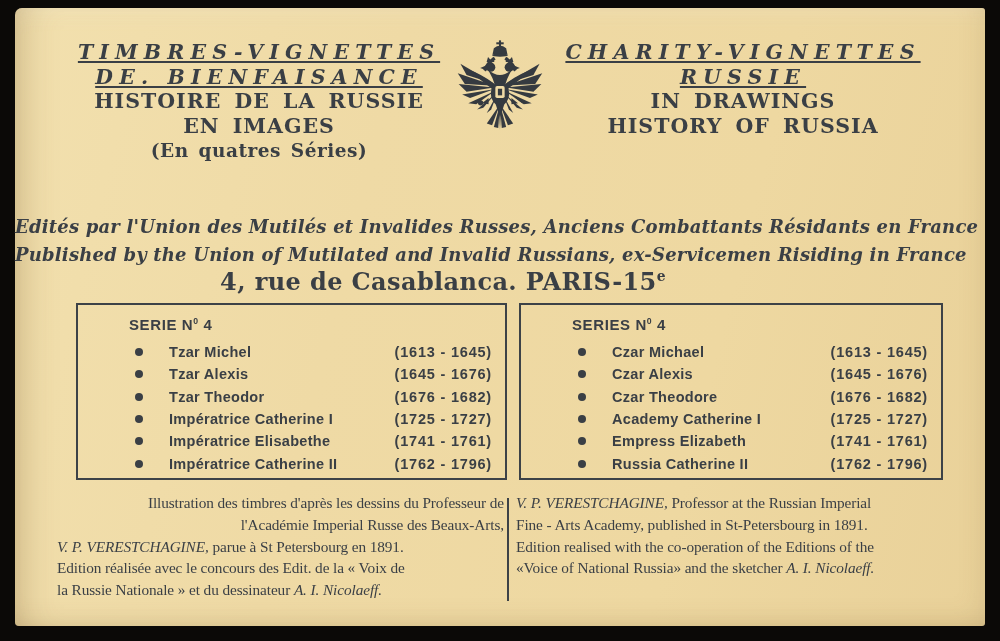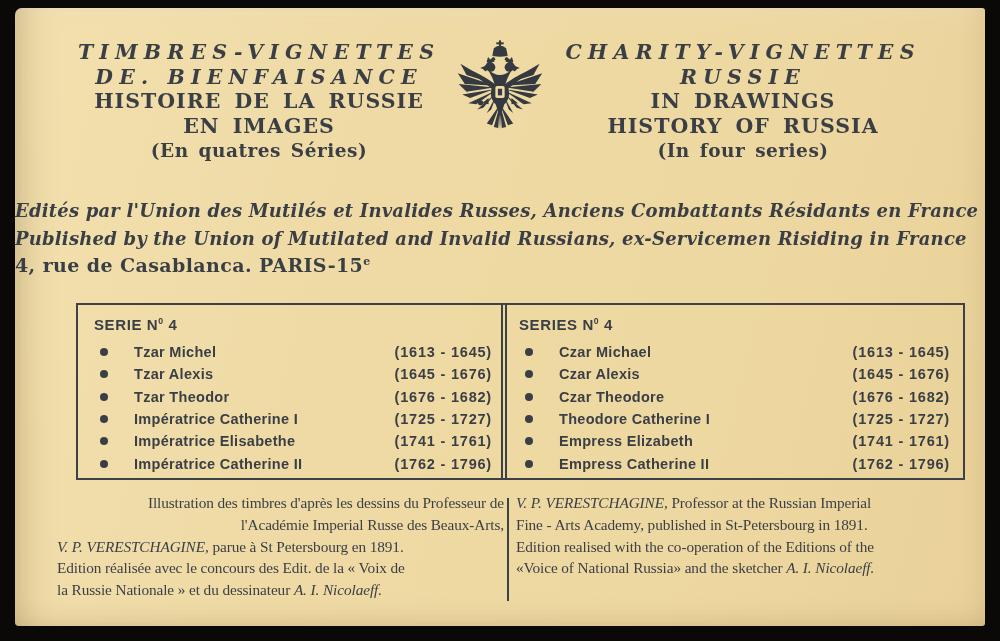--- a/index.html
+++ b/index.html
@@ -16,52 +16,52 @@
                inset -10px -12px 34px -20px rgba(110,80,35,.30),
                inset 0 14px 30px -22px rgba(255,248,225,.8);
     color:#3d4247;
   }
   
   .title-block{position:absolute;top:32px;width:412px;text-align:center;line-height:24.6px;}
   .title-block.left{left:38px;}
   .title-block.right{left:522px;}
   .t-it{
     font-family:"DejaVu Serif", serif;font-style:italic;font-weight:700;
-    font-size:20.5px;letter-spacing:.30em;white-space:nowrap;color:#3a3f45;
+    font-size:20.5px;letter-spacing:.30em;white-space:nowrap;color:#3a3f45;text-decoration:underline;
   }
   .t-b{
     font-family:"DejaVu Serif", serif;font-weight:700;
     font-size:20.5px;letter-spacing:1px;word-spacing:5px;white-space:nowrap;color:#3a3f45;
   }
   .t-note{
     font-family:"DejaVu Serif", serif;font-weight:700;
     font-size:18.5px;letter-spacing:.5px;word-spacing:3px;margin-top:1px;color:#3a3f45;
   }
   
   .emblem{position:absolute;left:441px;top:24px;width:88px;height:132px;}
   .emblem svg{width:100%;height:100%;}
   
-  .publisher{position:absolute;left:0;top:189px;width:856px;line-height:27.6px;}
+  .publisher{position:absolute;left:0;top:205px;width:856px;text-align:center;line-height:27.6px;}
   .pub-line{
     font-family:"DejaVu Serif", serif;font-style:italic;font-weight:700;
     font-size:18px;letter-spacing:.2px;white-space:nowrap;color:#3a3f45;
   }
   .pub-addr{
     font-family:"DejaVu Serif", serif;font-weight:700;font-style:normal;
-    font-size:19px;letter-spacing:.4px;color:#3a3f45;
+    font-size:24px;letter-spacing:.4px;color:#3a3f45;
   }
   sup{font-size:58%;vertical-align:super;line-height:0;}
   
   .stable{
     position:absolute;top:295px;height:177px;box-sizing:border-box;
     border:2px solid #3d4247;
-    font-family:"Liberation Sans", sans-serif;font-weight:700;color:#3a3f45;
+    font-family:"Liberation Sans", sans-serif;font-weight:700;color:#3a3f45;padding-left:35px;
   }
   .stable.fr{left:61px;width:431px;}
-  .stable.en{left:486px;width:464px;}
+  .stable.en{left:504px;width:424px;}
   .s-hdr{margin:11px 0 8px 16px;font-size:15px;letter-spacing:.6px;}
   .s-row{display:flex;align-items:center;height:22.3px;padding:0 13px 0 22px;font-size:14.5px;letter-spacing:.3px;}
   .s-bullet{width:8px;height:8px;border-radius:50%;background:#3a3f45;flex:none;margin-right:26px;}
   .s-name{flex:1;white-space:nowrap;}
   .s-years{white-space:nowrap;letter-spacing:.8px;}
   
   .footer-block{
     position:absolute;top:484px;line-height:21.8px;
     font-family:"Liberation Serif", serif;font-size:15.3px;letter-spacing:-.1px;
     color:#3a3f45;
@@ -140,21 +140,20 @@
       <rect x="44.7" y="52.5" width="10.6" height="13.5" rx="2" fill="#efdaa5"></rect>
       <rect x="47.6" y="55.5" width="4.8" height="7.5" fill="#353a40"></rect>
     </svg>
   </div>
 
   <div class="title-block right">
     <div class="t-it">CHARITY-VIGNETTES</div>
     <div class="t-it">RUSSIE</div>
     <div class="t-b">IN DRAWINGS</div>
     <div class="t-b">HISTORY OF RUSSIA</div>
-    <div class="t-note">(In four series)</div>
   </div>
 
   <div class="publisher">
     <div class="pub-line">Edités par l'Union des Mutilés et Invalides Russes, Anciens Combattants Résidants en France</div>
     <div class="pub-line">Published by the Union of Mutilated and Invalid Russians, ex-Servicemen Risiding in France</div>
     <div class="pub-addr"><span>4, rue de Casablanca. PARIS-15</span><sup>e</sup></div>
   </div>
 
   <div class="stable fr">
     <div class="s-hdr"><span>SERIE N</span><sup>0</sup>&nbsp;<span>4</span></div>
@@ -202,31 +201,31 @@
         <span class="s-name">Czar Alexis</span>
         <span class="s-years">(1645 - 1676)</span>
       </div>
     <div class="s-row">
         <span class="s-bullet"></span>
         <span class="s-name">Czar Theodore</span>
         <span class="s-years">(1676 - 1682)</span>
       </div>
     <div class="s-row">
         <span class="s-bullet"></span>
-        <span class="s-name">Theodore Catherine I</span>
+        <span class="s-name">Academy Catherine I</span>
         <span class="s-years">(1725 - 1727)</span>
       </div>
     <div class="s-row">
         <span class="s-bullet"></span>
         <span class="s-name">Empress Elizabeth</span>
         <span class="s-years">(1741 - 1761)</span>
       </div>
     <div class="s-row">
         <span class="s-bullet"></span>
-        <span class="s-name">Empress Catherine II</span>
+        <span class="s-name">Russia Catherine II</span>
         <span class="s-years">(1762 - 1796)</span>
       </div>
   </div>
 
   <div class="f-divider"></div>
 
   <div class="footer-block fr">
     <div class="f-line f-center">Illustration des timbres d'après les dessins du Professeur de</div>
     <div class="f-line f-center">l'Académie Imperial Russe des Beaux-Arts,</div>
     <div class="f-line"><span class="f-it">V. P. VERESTCHAGINE,</span><span> parue à St Petersbourg en 1891.</span></div>

